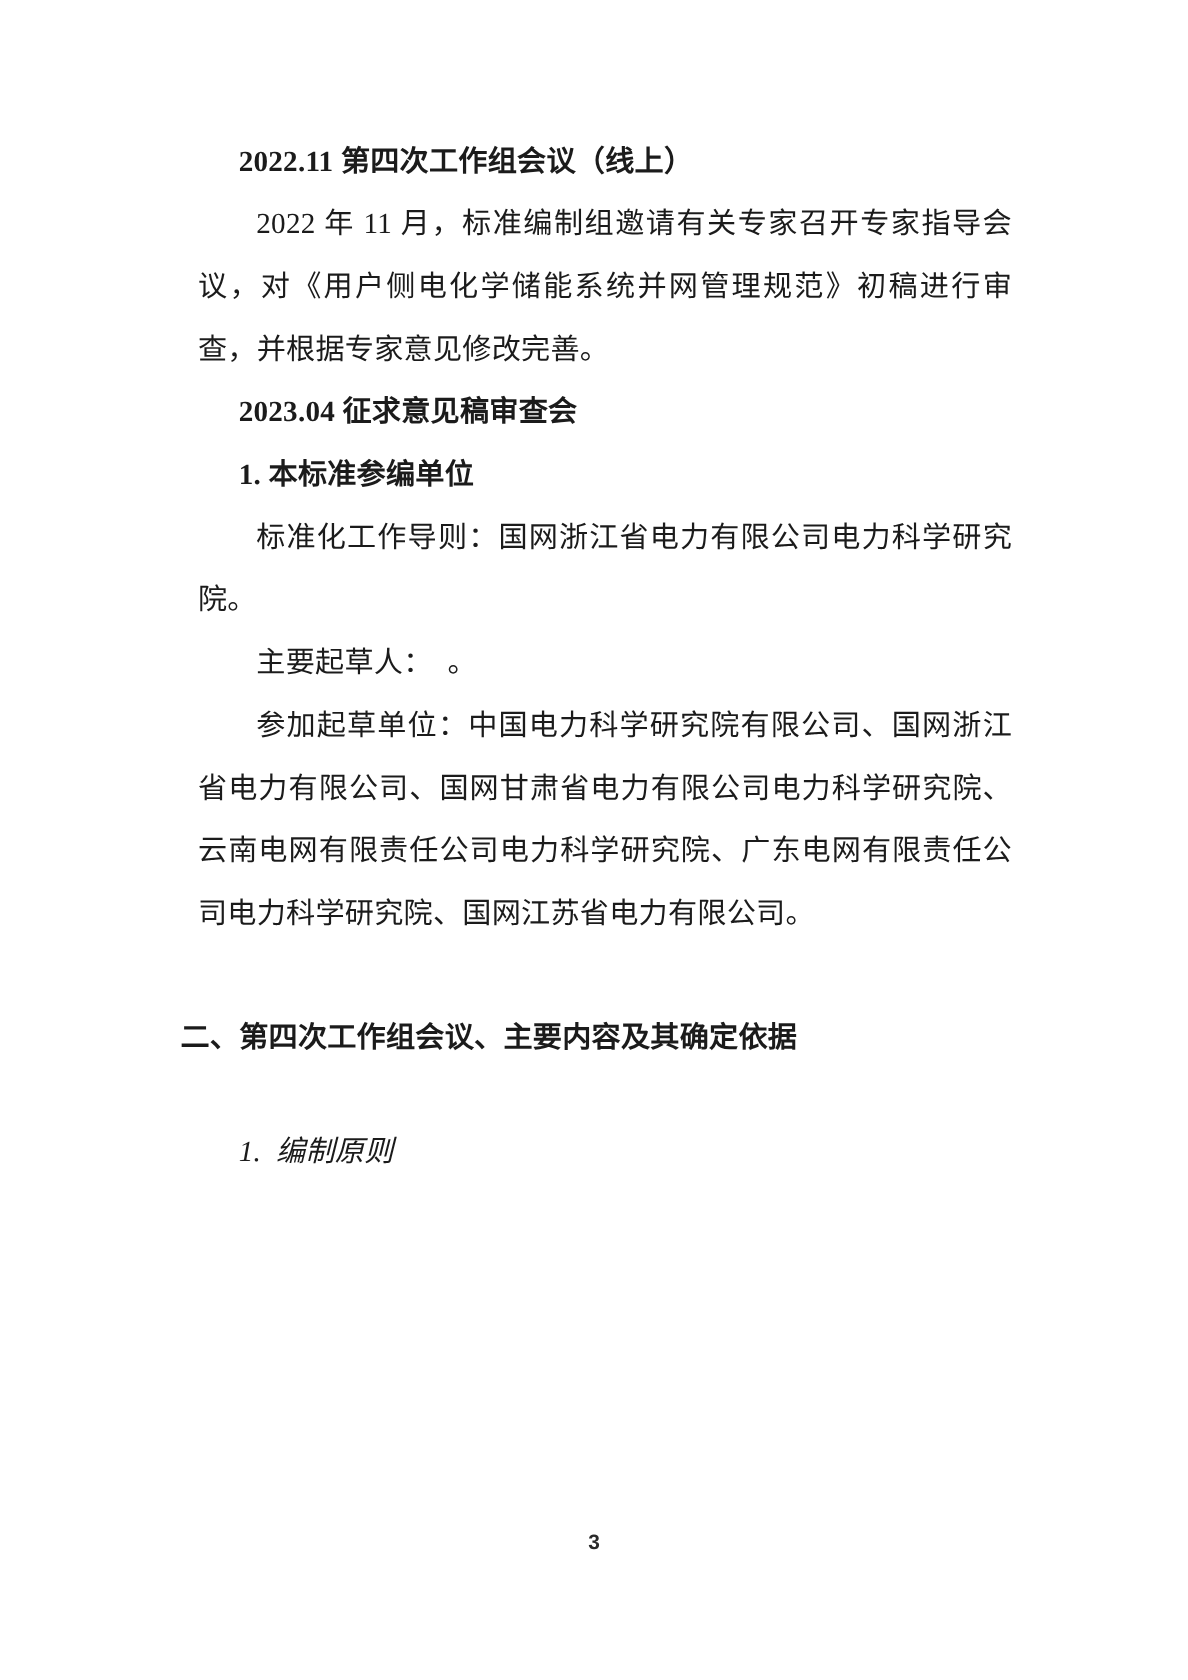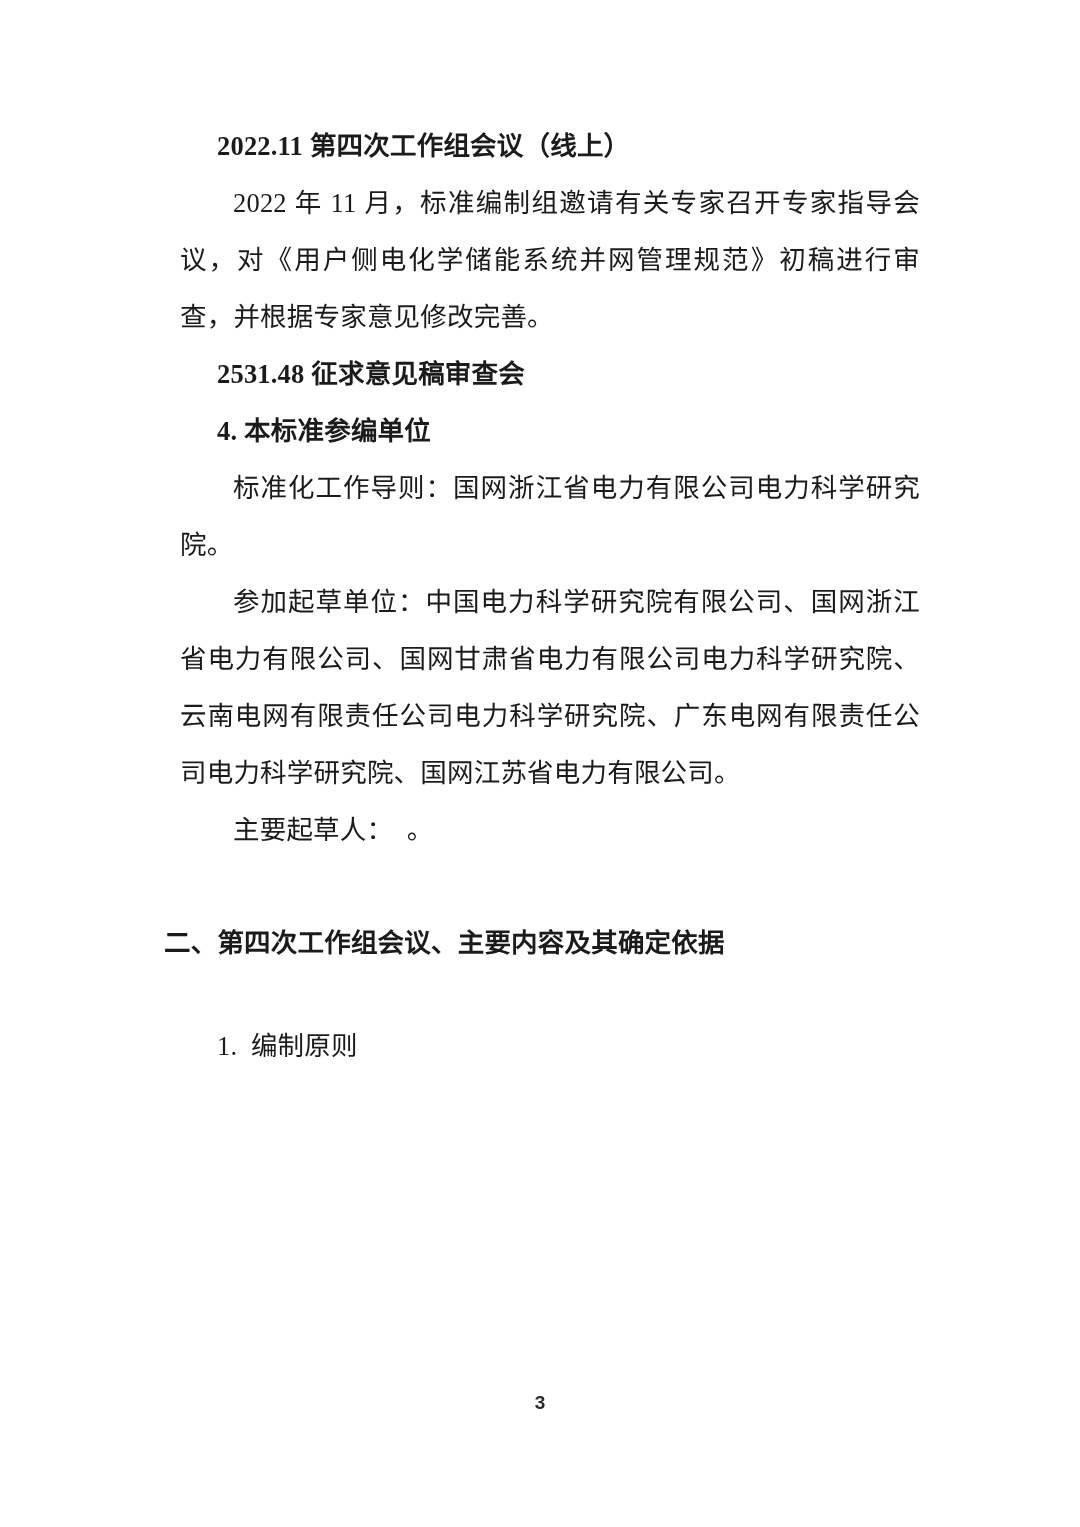--- a/index.html
+++ b/index.html
@@ -43,20 +43,21 @@
   .heading {
     font-weight: bold;
     text-indent: 2em;
   }
   .heading-flush {
     font-weight: bold;
     text-indent: 0;
   }
   .sub-numbered {
     text-indent: 2em;
+    font-style: italic;
   }
   .gap-md { height: 46px; }
   .gap-lg { height: 56px; }
 
   .wsp { white-space: pre-wrap; }
 
   
   .folio {
     position: absolute;
     left: 0;
@@ -73,30 +74,30 @@
 <body>
 
 <div class="page">
   <div class="content">
 
     <div class="heading">2022.11  第四次工作组会议（线上）</div>
 
     <p class="para">2022 年 11 月，标准编制组邀请有关专家召开专家指导会议，对《用户侧电化学储能系统并网管理规范》初稿进行审查，并根据专家意见修改完善。</p>
 
 
-    <div class="heading">2531.48  征求意见稿审查会</div>
+    <div class="heading">2023.04  征求意见稿审查会</div>
 
 
-    <div class="heading wsp">4. 本标准参编单位</div>
+    <div class="heading wsp">1. 本标准参编单位</div>
 
     <p class="para">标准化工作导则：国网浙江省电力有限公司电力科学研究院。</p>
 
+    <p class="para wsp">主要起草人：  。</p>
+
     <p class="para">参加起草单位：中国电力科学研究院有限公司、国网浙江省电力有限公司、国网甘肃省电力有限公司电力科学研究院、云南电网有限责任公司电力科学研究院、广东电网有限责任公司电力科学研究院、国网江苏省电力有限公司。</p>
-
-    <p class="para wsp">主要起草人：  。</p>
 
     <div class="gap-lg"></div>
 
     <div class="heading-flush line">二、第四次工作组会议、主要内容及其确定依据</div>
 
     <div class="gap-md"></div>
 
     <div class="line sub-numbered wsp">1.  编制原则</div>
 
 

